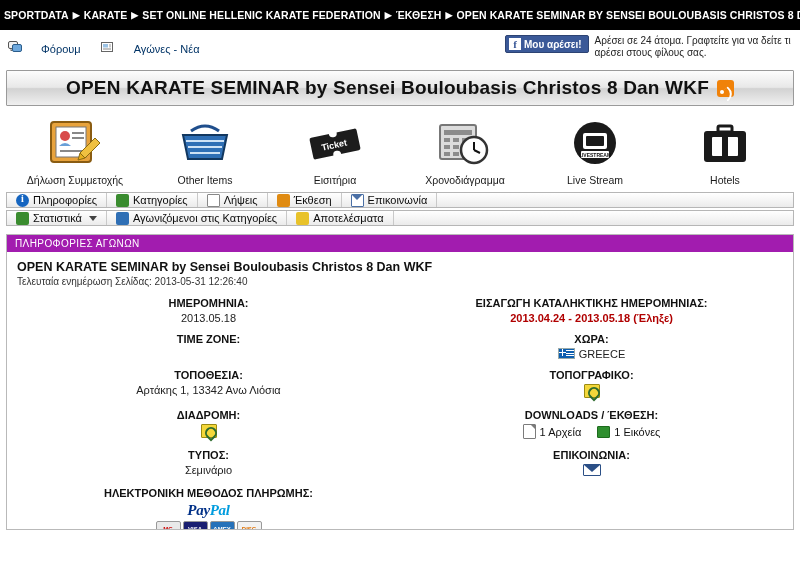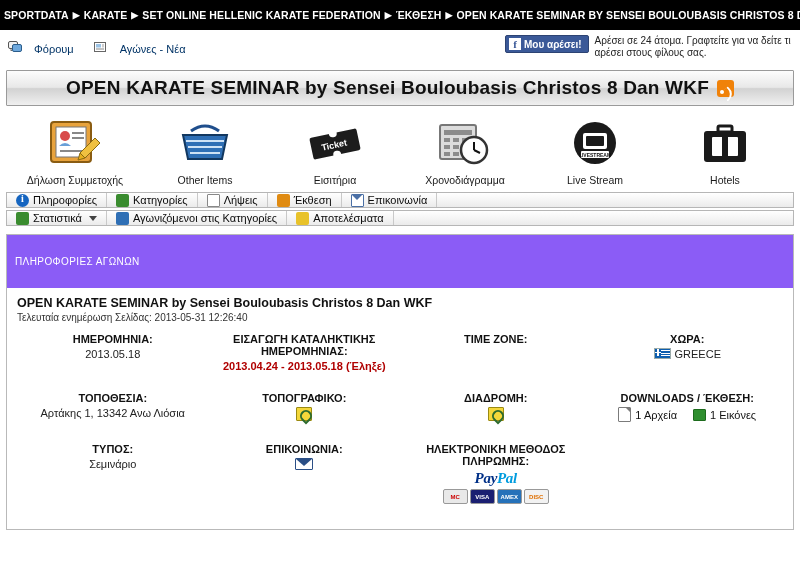--- a/index.html
+++ b/index.html
@@ -37,21 +37,21 @@
     height: 38px;
     display: flex;
     align-items: center;
     padding: 0 8px;
     border-bottom: 1px solid #fff;
     position: relative;
   }
   .util-link {
     display: flex;
     align-items: center;
-    gap: 12px;
+    gap: 19px;
     color: #003366;
     font-size: 11px;
     margin-right: 20px;
     text-decoration: none;
     cursor: pointer;
   }
   .fb-wrap {
     position: absolute;
     left: 505px;
     top: 5px;
@@ -225,42 +225,42 @@
   }
   
   .panel {
     margin: 8px 6px 0 6px;
     border: 1px solid #b9b9b9;
     background: #fff;
     height: 296px;
     overflow: hidden;
   }
   .panel-header {
-    background: #8b5cf6;
+    background: #a21caf;
     color: #fff;
     font-size: 10px;
     letter-spacing: 0.4px;
-    padding: 21px 8px;
+    padding: 3px 8px;
   }
   .panel-body { padding: 8px 10px; }
   .ev-title {
     font-size: 12.5px;
     font-weight: bold;
     color: #111;
     margin: 0 0 2px 0;
   }
   .ev-sub {
     font-size: 10px;
     color: #333;
     margin-bottom: 10px;
   }
   .grid {
     display: grid;
-    grid-template-columns: 1fr 1fr 1fr 1fr;
-    row-gap: 20px;
+    grid-template-columns: 1fr 1fr;
+    row-gap: 9px;
     text-align: center;
   }
   .cell-label {
     font-size: 11px;
     font-weight: bold;
     color: #111;
     margin-bottom: 3px;
   }
   .cell-value {
     font-size: 11px;

